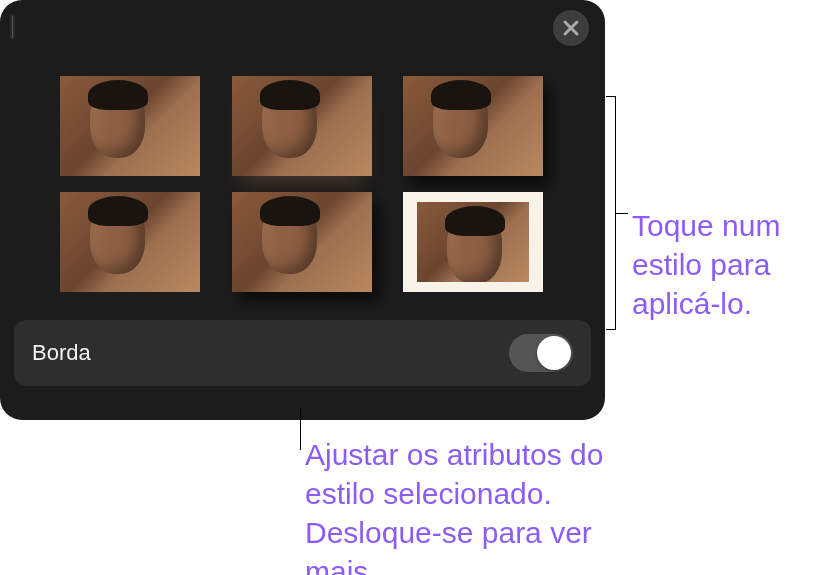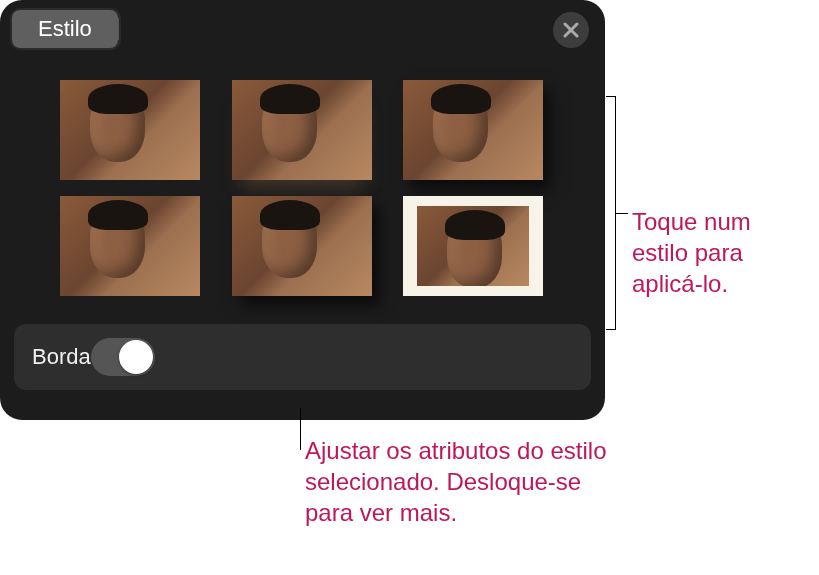--- a/index.html
+++ b/index.html
@@ -136,20 +136,21 @@
       width: 100%;
       height: 100%;
     }
     .border-row {
       margin: 8px 14px 0 14px;
       background: #2e2e2e;
       border-radius: 12px;
       padding: 14px 18px;
       display: flex;
       align-items: center;
+      justify-content: space-between;
     }
     .border-label {
       color: #f0f0f0;
       font-size: 22px;
     }
     .toggle {
       width: 64px;
       height: 38px;
       background: #555;
       border-radius: 20px;
@@ -161,22 +162,22 @@
       height: 34px;
       background: #fff;
       border-radius: 50%;
       position: absolute;
       top: 2px;
       right: 2px;
       box-shadow: 0 1px 3px rgba(0,0,0,0.4);
     }
     .callout {
       position: absolute;
-      font-size: 24px;
-      color: #be185d;
+      font-size: 30px;
+      color: #8b5cf6;
       line-height: 1.3;
     }
     .callout-right {
       left: 632px;
       top: 206px;
       width: 180px;
     }
     .callout-bottom {
       left: 305px;
       top: 435px;
@@ -200,21 +201,20 @@
       width: 10px;
     }
   </style>
 </head>
 <body>
 
 <div class="panel">
 
   <div class="tab-bar">
     <div class="segmented">
-      <div class="segment active">Estilo</div>
       <div class="divider"></div>
     </div>
     <div class="close-btn">
       <svg viewBox="0 0 16 16">
         <line x1="2" y1="2" x2="14" y2="14"></line>
         <line x1="14" y1="2" x2="2" y2="14"></line>
       </svg>
     </div>
   </div>
 

